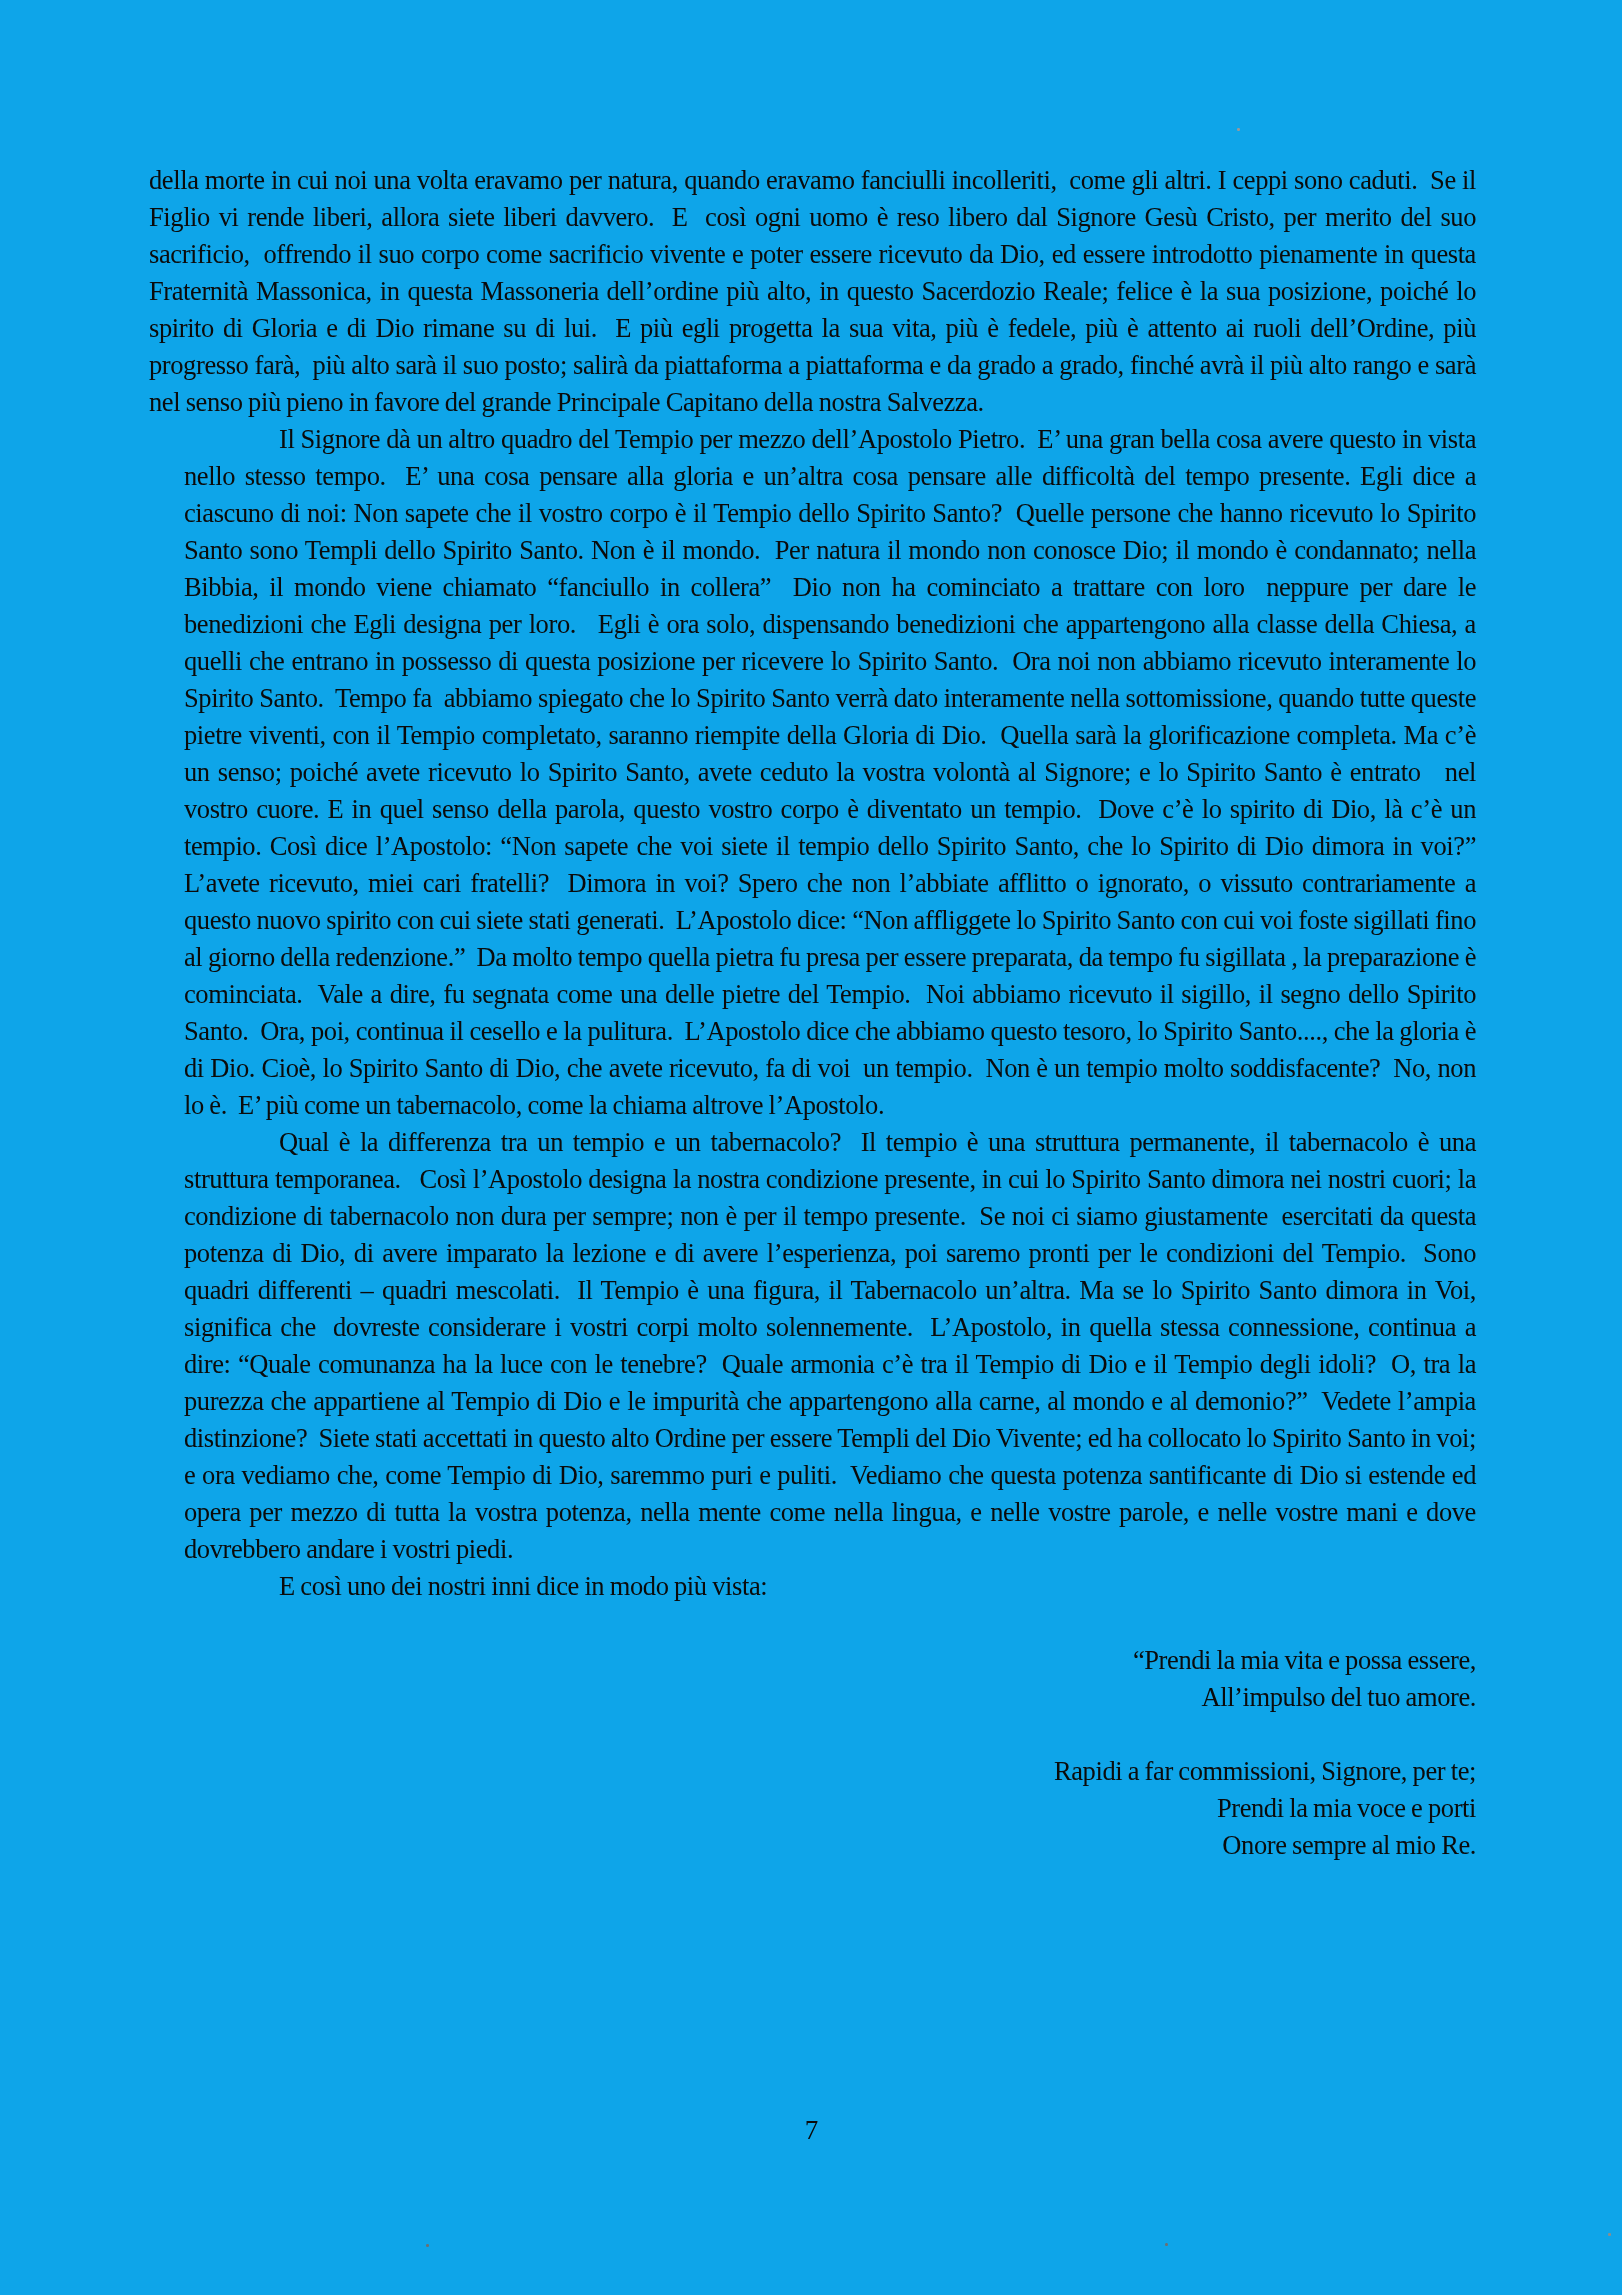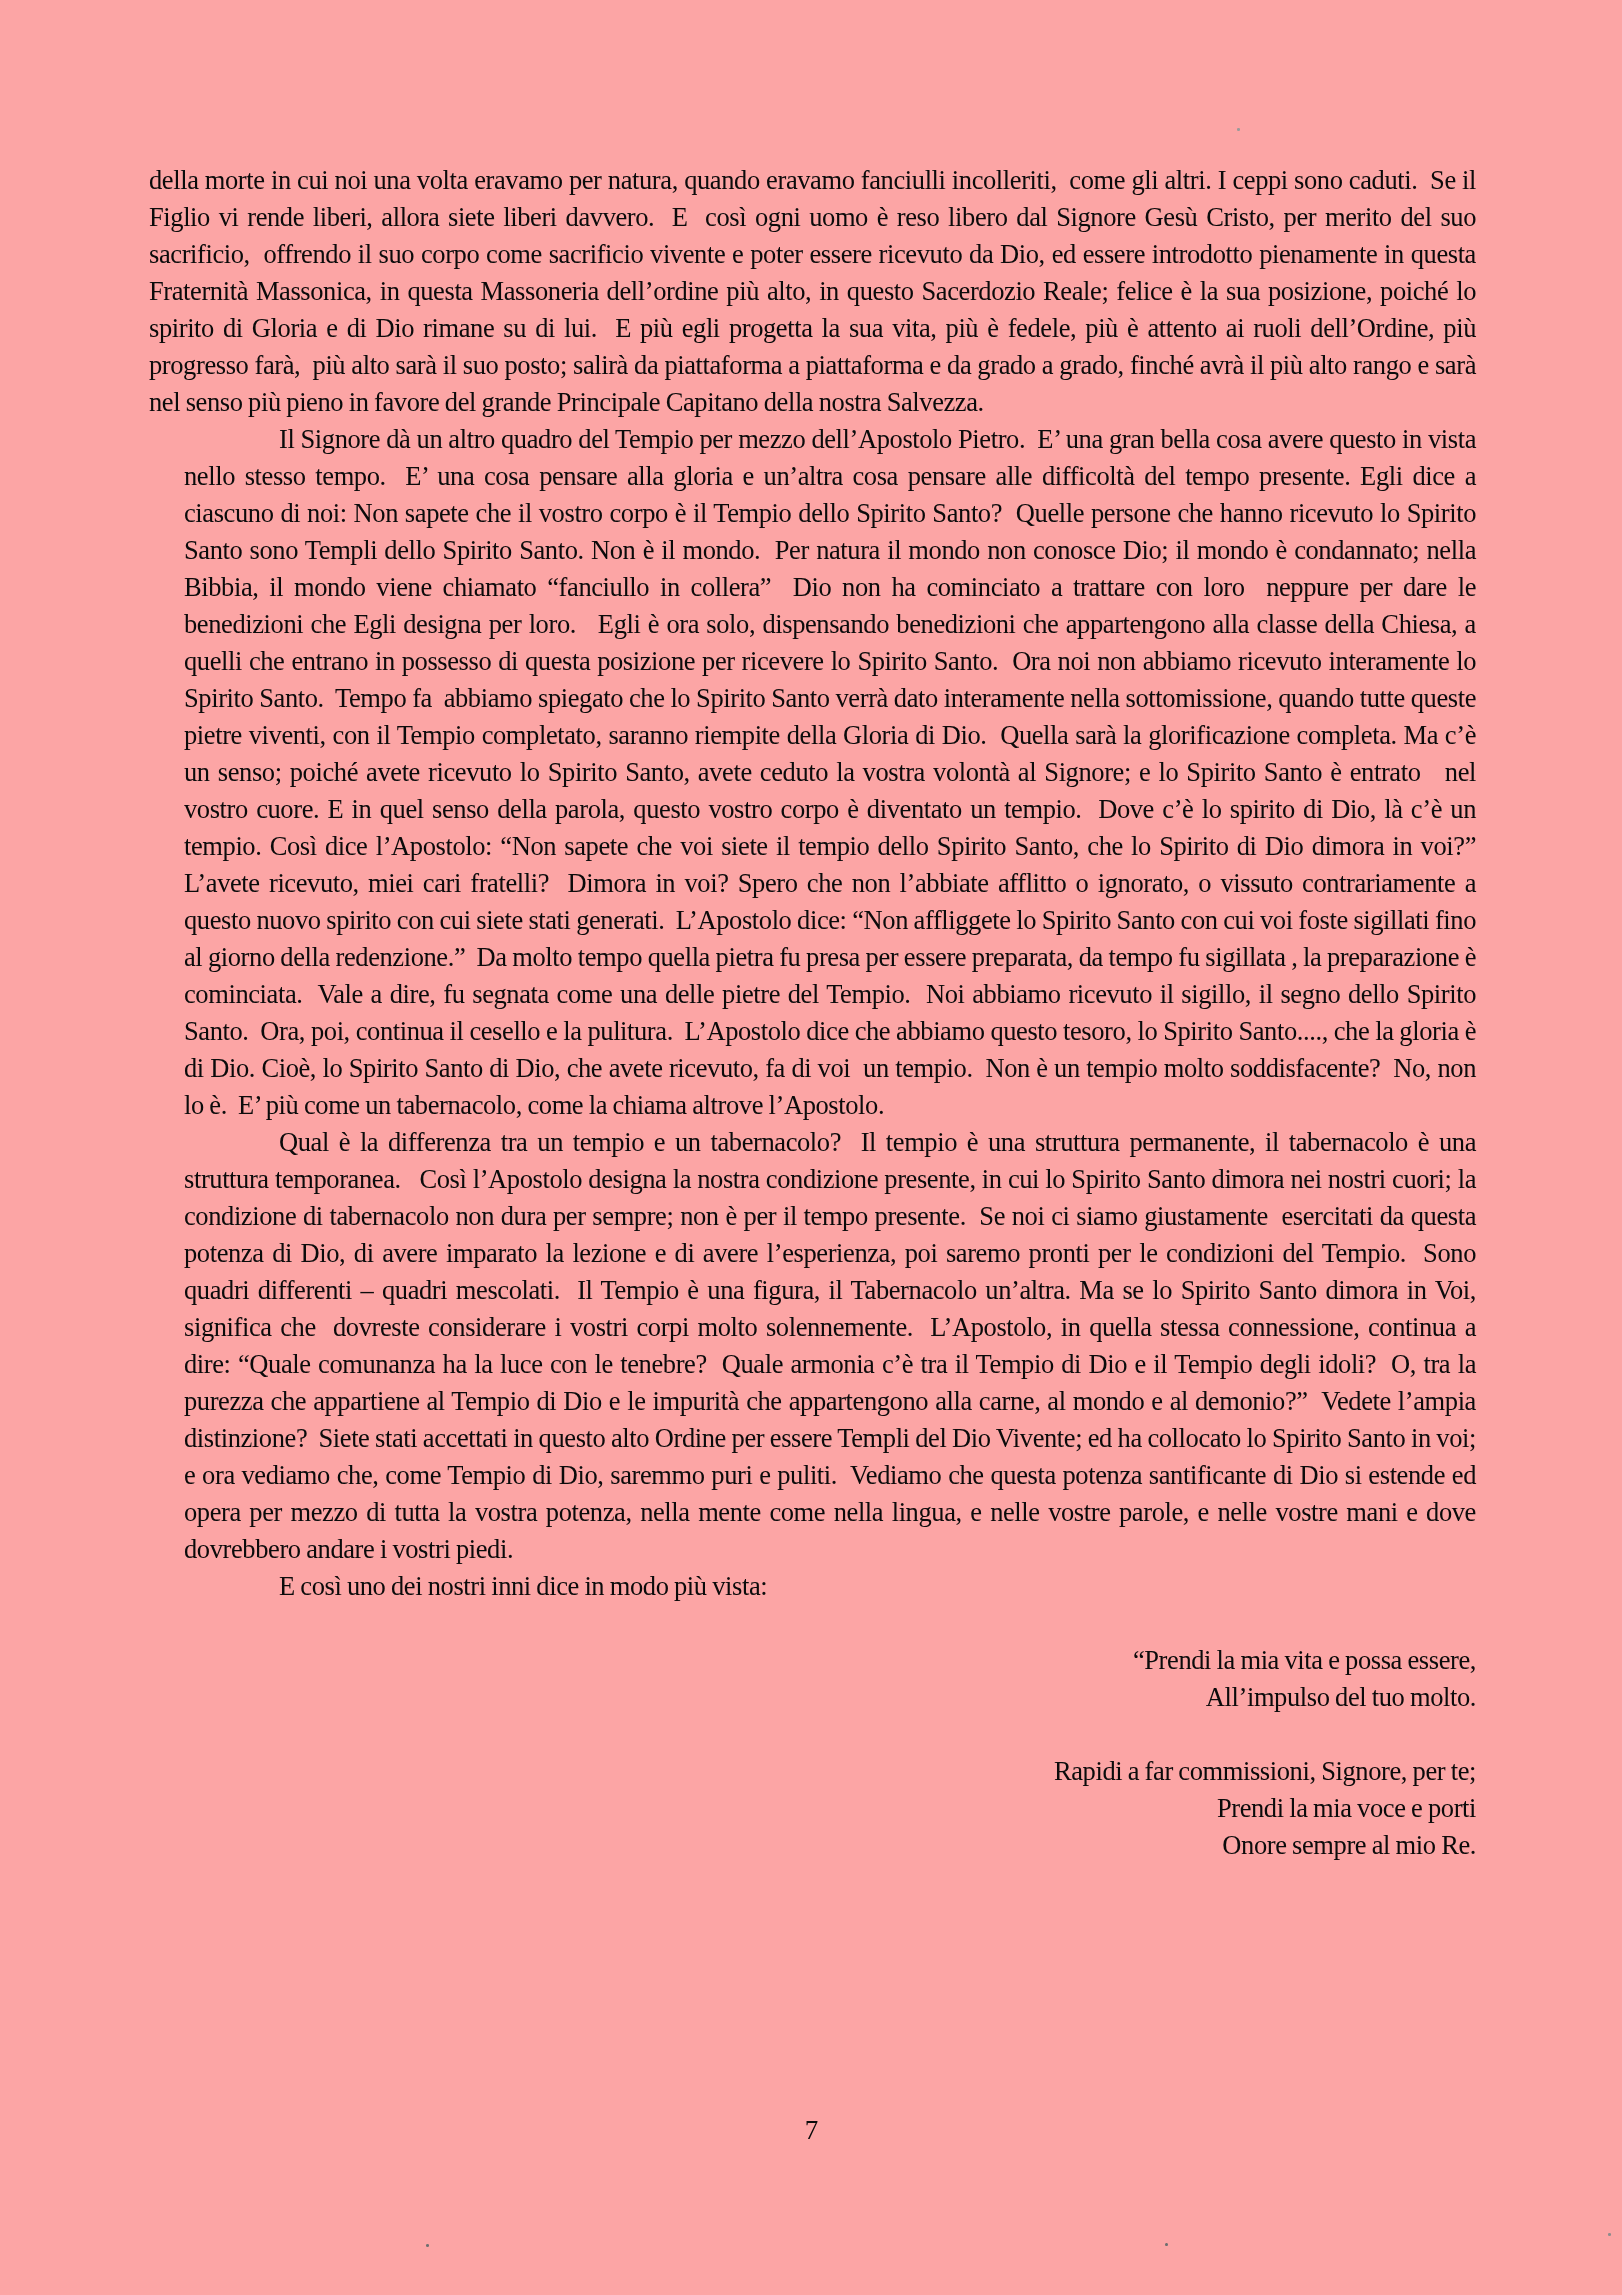--- a/index.html
+++ b/index.html
@@ -5,21 +5,21 @@
   html, body {
     margin: 0;
     padding: 0;
     background: #7a7a7a;
   }
   .sheet {
     position: relative;
     width: 1623px;
     height: 2295px;
     margin: 0 auto;
-    background: #fca5a5;
+    background: #0ea5e9;
     overflow: hidden;
     color: #0b0b0b;
     font-family: "Liberation Serif", "DejaVu Serif", serif;
   }
   .body-text {
     position: absolute;
     top: 162px;
     left: 149px;
     width: 1327px;
     font-size: 26.5px;
@@ -73,21 +73,21 @@
 
   <div class="body-text">
     <p>della morte in cui noi una volta eravamo per natura, quando eravamo fanciulli incolleriti,  come gli altri. I ceppi sono caduti.  Se il Figlio vi rende liberi, allora siete liberi davvero.  E  così ogni uomo è reso libero dal Signore Gesù Cristo, per merito del suo sacrificio,  offrendo il suo corpo come sacrificio vivente e poter essere ricevuto da Dio, ed essere introdotto pienamente in questa Fraternità Massonica, in questa Massoneria dell’ordine più alto, in questo Sacerdozio Reale; felice è la sua posizione, poiché lo spirito di Gloria e di Dio rimane su di lui.  E più egli progetta la sua vita, più è fedele, più è attento ai ruoli dell’Ordine, più progresso farà,  più alto sarà il suo posto; salirà da piattaforma a piattaforma e da grado a grado, finché avrà il più alto rango e sarà  nel senso più pieno in favore del grande Principale Capitano della nostra Salvezza.</p>
     <p class="indent">Il Signore dà un altro quadro del Tempio per mezzo dell’Apostolo Pietro.  E’ una gran bella cosa avere questo in vista nello stesso tempo.  E’ una cosa pensare alla gloria e un’altra cosa pensare alle difficoltà del tempo presente. Egli dice a ciascuno di noi: Non sapete che il vostro corpo è il Tempio dello Spirito Santo?  Quelle persone che hanno ricevuto lo Spirito Santo sono Templi dello Spirito Santo. Non è il mondo.  Per natura il mondo non conosce Dio; il mondo è condannato; nella Bibbia, il mondo viene chiamato “fanciullo in collera”  Dio non ha cominciato a trattare con loro  neppure per dare le benedizioni che Egli designa per loro.   Egli è ora solo, dispensando benedizioni che appartengono alla classe della Chiesa, a quelli che entrano in possesso di questa posizione per ricevere lo Spirito Santo.  Ora noi non abbiamo ricevuto interamente lo Spirito Santo.  Tempo fa  abbiamo spiegato che lo Spirito Santo verrà dato interamente nella sottomissione, quando tutte queste pietre viventi, con il Tempio completato, saranno riempite della Gloria di Dio.  Quella sarà la glorificazione completa. Ma c’è un senso; poiché avete ricevuto lo Spirito Santo, avete ceduto la vostra volontà al Signore; e lo Spirito Santo è entrato   nel vostro cuore. E in quel senso della parola, questo vostro corpo è diventato un tempio.  Dove c’è lo spirito di Dio, là c’è un tempio. Così dice l’Apostolo: “Non sapete che voi siete il tempio dello Spirito Santo, che lo Spirito di Dio dimora in voi?”  L’avete ricevuto, miei cari fratelli?  Dimora in voi? Spero che non l’abbiate afflitto o ignorato, o vissuto contrariamente a questo nuovo spirito con cui siete stati generati.  L’Apostolo dice: “Non affliggete lo Spirito Santo con cui voi foste sigillati fino al giorno della redenzione.”  Da molto tempo quella pietra fu presa per essere preparata, da tempo fu sigillata , la preparazione è cominciata.  Vale a dire, fu segnata come una delle pietre del Tempio.  Noi abbiamo ricevuto il sigillo, il segno dello Spirito Santo.  Ora, poi, continua il cesello e la pulitura.  L’Apostolo dice che abbiamo questo tesoro, lo Spirito Santo...., che la gloria è di Dio. Cioè, lo Spirito Santo di Dio, che avete ricevuto, fa di voi  un tempio.  Non è un tempio molto soddisfacente?  No, non lo è.  E’ più come un tabernacolo, come la chiama altrove l’Apostolo.</p>
     <p class="indent">Qual è la differenza tra un tempio e un tabernacolo?  Il tempio è una struttura permanente, il tabernacolo è una struttura temporanea.   Così l’Apostolo designa la nostra condizione presente, in cui lo Spirito Santo dimora nei nostri cuori; la condizione di tabernacolo non dura per sempre; non è per il tempo presente.  Se noi ci siamo giustamente  esercitati da questa potenza di Dio, di avere imparato la lezione e di avere l’esperienza, poi saremo pronti per le condizioni del Tempio.  Sono quadri differenti – quadri mescolati.  Il Tempio è una figura, il Tabernacolo un’altra. Ma se lo Spirito Santo dimora in Voi, significa che  dovreste considerare i vostri corpi molto solennemente.  L’Apostolo, in quella stessa connessione, continua a dire: “Quale comunanza ha la luce con le tenebre?  Quale armonia c’è tra il Tempio di Dio e il Tempio degli idoli?  O, tra la purezza che appartiene al Tempio di Dio e le impurità che appartengono alla carne, al mondo e al demonio?”  Vedete l’ampia distinzione?  Siete stati accettati in questo alto Ordine per essere Templi del Dio Vivente; ed ha collocato lo Spirito Santo in voi; e ora vediamo che, come Tempio di Dio, saremmo puri e puliti.  Vediamo che questa potenza santificante di Dio si estende ed opera per mezzo di tutta la vostra potenza, nella mente come nella lingua, e nelle vostre parole, e nelle vostre mani e dove dovrebbero andare i vostri piedi.</p>
     <p class="indent">E così uno dei nostri inni dice in modo più vista:</p>
 
     <div class="hymn">
       <div class="stanza">
         <div class="line">“Prendi la mia vita e possa essere,</div>
-        <div class="line">All’impulso del tuo molto.</div>
+        <div class="line">All’impulso del tuo amore.</div>
       </div>
       <div class="stanza">
         <div class="line">Rapidi a far commissioni, Signore, per te;</div>
         <div class="line">Prendi la mia voce e porti</div>
         <div class="line">Onore sempre al mio Re.</div>
       </div>
     </div>
   </div>
 
   <div class="page-number">7</div>

